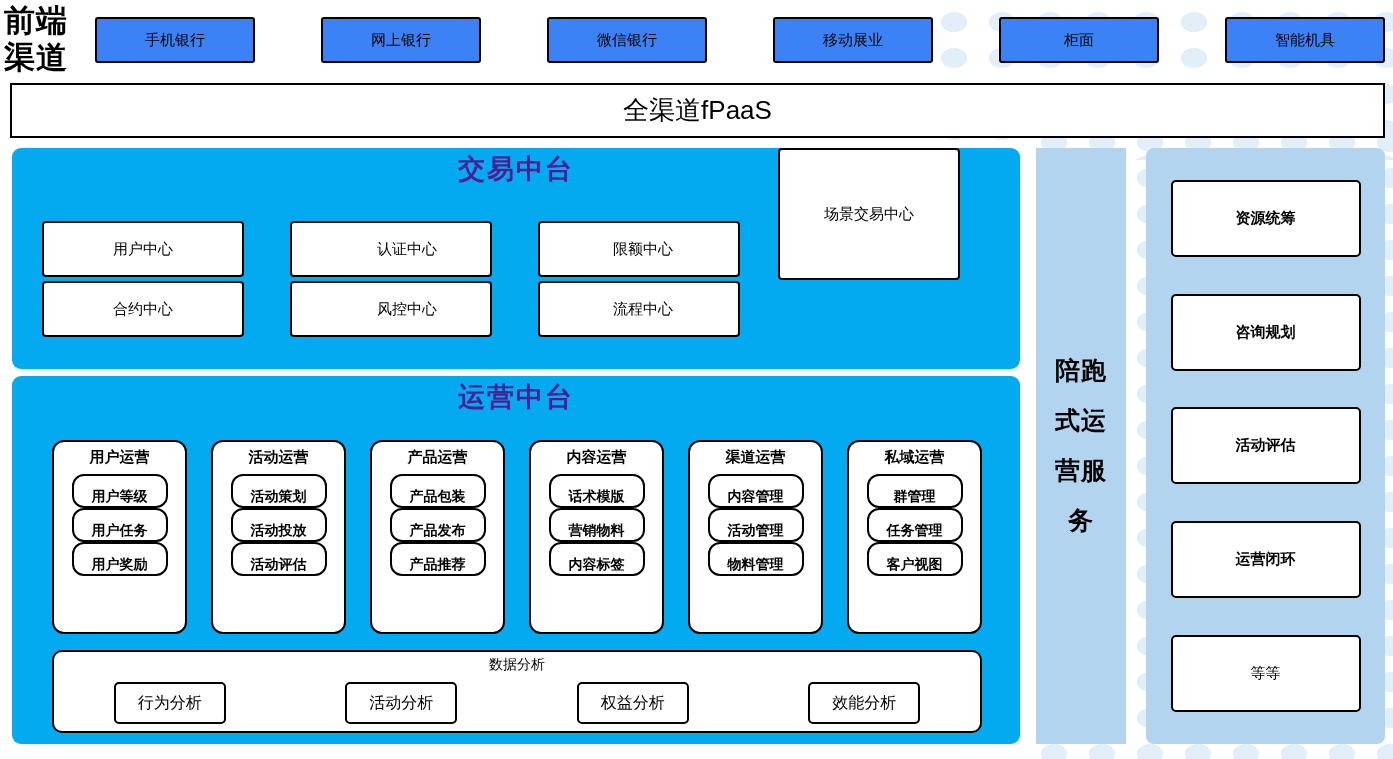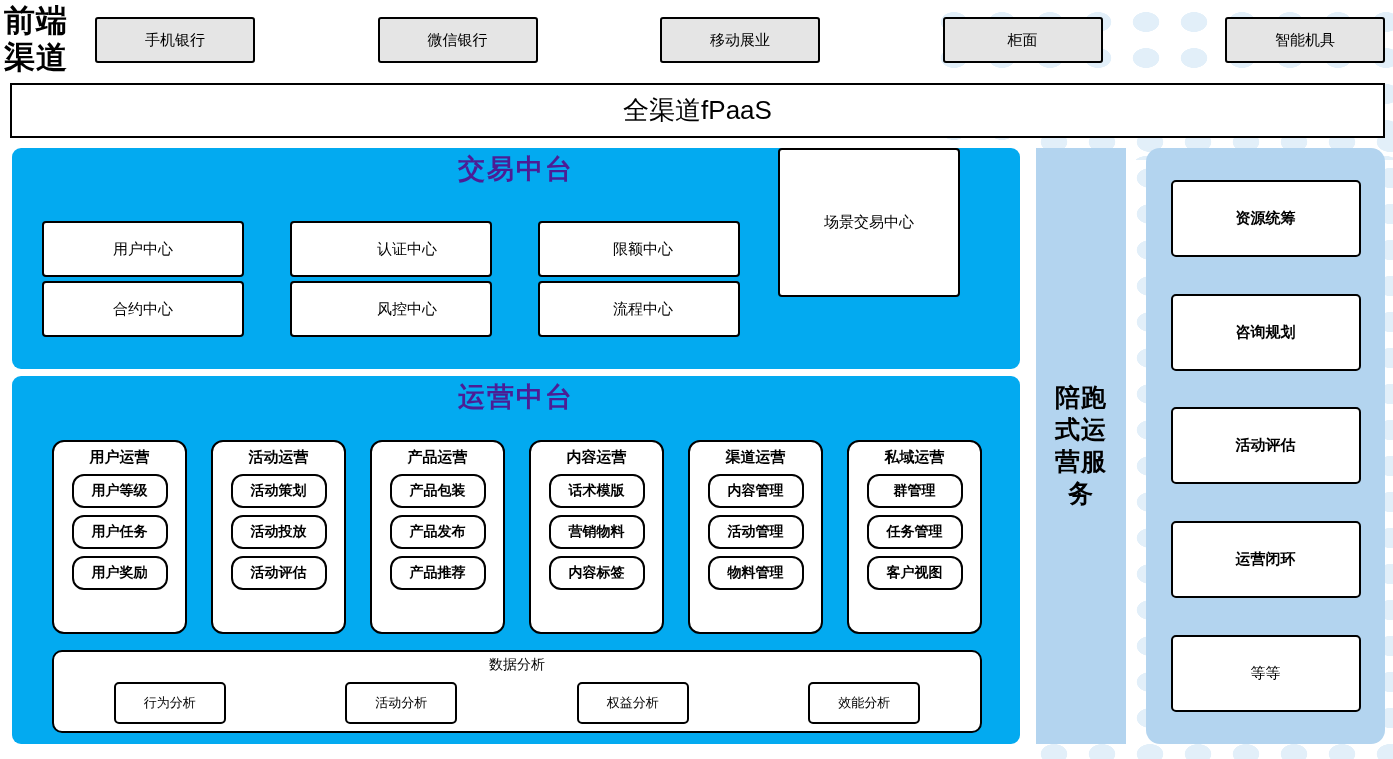--- a/index.html
+++ b/index.html
@@ -41,21 +41,21 @@
     text-align:left;
     z-index:3;
   }
   #channel-row{
     position:absolute;left:95px;top:17px;width:1290px;height:46px;
     display:flex;justify-content:space-between;align-items:stretch;
     z-index:3;
   }
   .channel-box{
     width:160px;height:46px;
-    background:#e5e5e5;border:2.5px solid #000;border-radius:3px;
+    background:#3b82f6;border:2.5px solid #000;border-radius:3px;
     display:flex;align-items:center;justify-content:center;
     font-size:15px;box-sizing:border-box;
   }
 
   
   #fpaas-bar{
     position:absolute;left:10px;top:83px;width:1375px;height:55px;
     background:#fff;border:2.5px solid #000;
     display:flex;align-items:center;justify-content:center;
     font-size:26px;box-sizing:border-box;z-index:3;
@@ -82,83 +82,83 @@
     position:absolute;background:#fff;border:2.5px solid #000;border-radius:4px;
     display:flex;align-items:center;justify-content:center;
     font-size:15px;box-sizing:border-box;
   }
   .tb-c0{left:0px;width:202px;}
   .tb-c1{left:248px;width:202px;padding-left:32px;}
   .tb-c2{left:496px;width:202px;padding-left:8px;}
   .tb-r0{top:0px;height:56px;}
   .tb-r1{top:60px;height:56px;}
   #scene-box{
-    position:absolute;left:766px;top:0px;width:182px;height:149px;
+    position:absolute;left:766px;top:0px;width:182px;height:132px;
     background:#fff;border:2.5px solid #000;border-radius:4px;
     display:flex;align-items:center;justify-content:center;
     font-size:15px;box-sizing:border-box;
   }
 
   
   #ops-cols{
     position:absolute;left:40px;top:64px;width:930px;height:194px;
     display:flex;justify-content:space-between;font-weight:bold;
   }
   .ops-group{
     width:135px;height:194px;
     background:#fff;border:2.5px solid #000;border-radius:12px;
     box-sizing:border-box;
     display:flex;flex-direction:column;align-items:center;
     padding-top:6px;
   }
   .ops-group-title{font-size:15px;margin-bottom:7px;}
   .ops-item{
-    width:96px;height:34px;margin-bottom:7px;
+    width:96px;height:34px;
     background:#fff;border:2.5px solid #000;border-radius:12px;
-    display:flex;align-items:center;justify-content:center;
+    display:flex;align-items:flex-end;justify-content:center;
     font-size:14px;box-sizing:border-box;
   }
 
   
   #data-analysis{
     position:absolute;left:40px;top:266px;width:930px;height:83px;
     background:#fff;border:2.5px solid #000;border-radius:10px;
     box-sizing:border-box;
     margin-top:8px;
   }
   #da-title{text-align:center;font-size:14px;margin-top:4px;}
   #da-items{
     position:absolute;left:0;top:28px;width:100%;height:46px;
     display:flex;justify-content:space-around;align-items:center;
   }
   .da-item{
     width:112px;height:42px;
     background:#fff;border:2.5px solid #000;border-radius:5px;
     display:flex;align-items:center;justify-content:center;
-    font-size:13px;box-sizing:border-box;
+    font-size:16px;box-sizing:border-box;
   }
 
   
   #service-col{
     position:absolute;left:1036px;top:148px;width:90px;height:596px;
     background:#b3d4ef;
     display:flex;align-items:center;justify-content:center;
     z-index:2;
   }
   #service-col-text{
     width:64px;text-align:center;
-    font-size:25px;font-weight:700;line-height:32px;
+    font-size:25px;font-weight:700;line-height:50px;
     letter-spacing:1px;
     font-family:"Liberation Serif","DejaVu Serif",serif;
   }
 
   
   #right-panel{
     position:absolute;left:1146px;top:148px;width:239px;height:596px;
-    background:#b3d4ef;border-radius:14px;
+    background:#b3d4ef;border-radius:8px;
     display:flex;flex-direction:column;
     align-items:center;justify-content:space-around;
     z-index:2;box-sizing:border-box;padding:14px 0;
   }
   .right-item{
     width:190px;height:77px;
     background:#fff;border:2.5px solid #000;border-radius:5px;
     display:flex;align-items:center;justify-content:center;
     font-size:15px;font-weight:700;box-sizing:border-box;
   }
@@ -171,20 +171,23 @@
 <div id="dot-bg2"></div>
 
 <div id="channel-label">
   <div>前端</div>
   <div>渠道</div>
 </div>
 
 <div id="channel-row">
     <div class="channel-box">
       <span>手机银行</span>
+    </div>
+    <div class="channel-box">
+      <span>网上银行</span>
     </div>
     <div class="channel-box">
       <span>微信银行</span>
     </div>
     <div class="channel-box">
       <span>移动展业</span>
     </div>
     <div class="channel-box">
       <span>柜面</span>
     </div>

